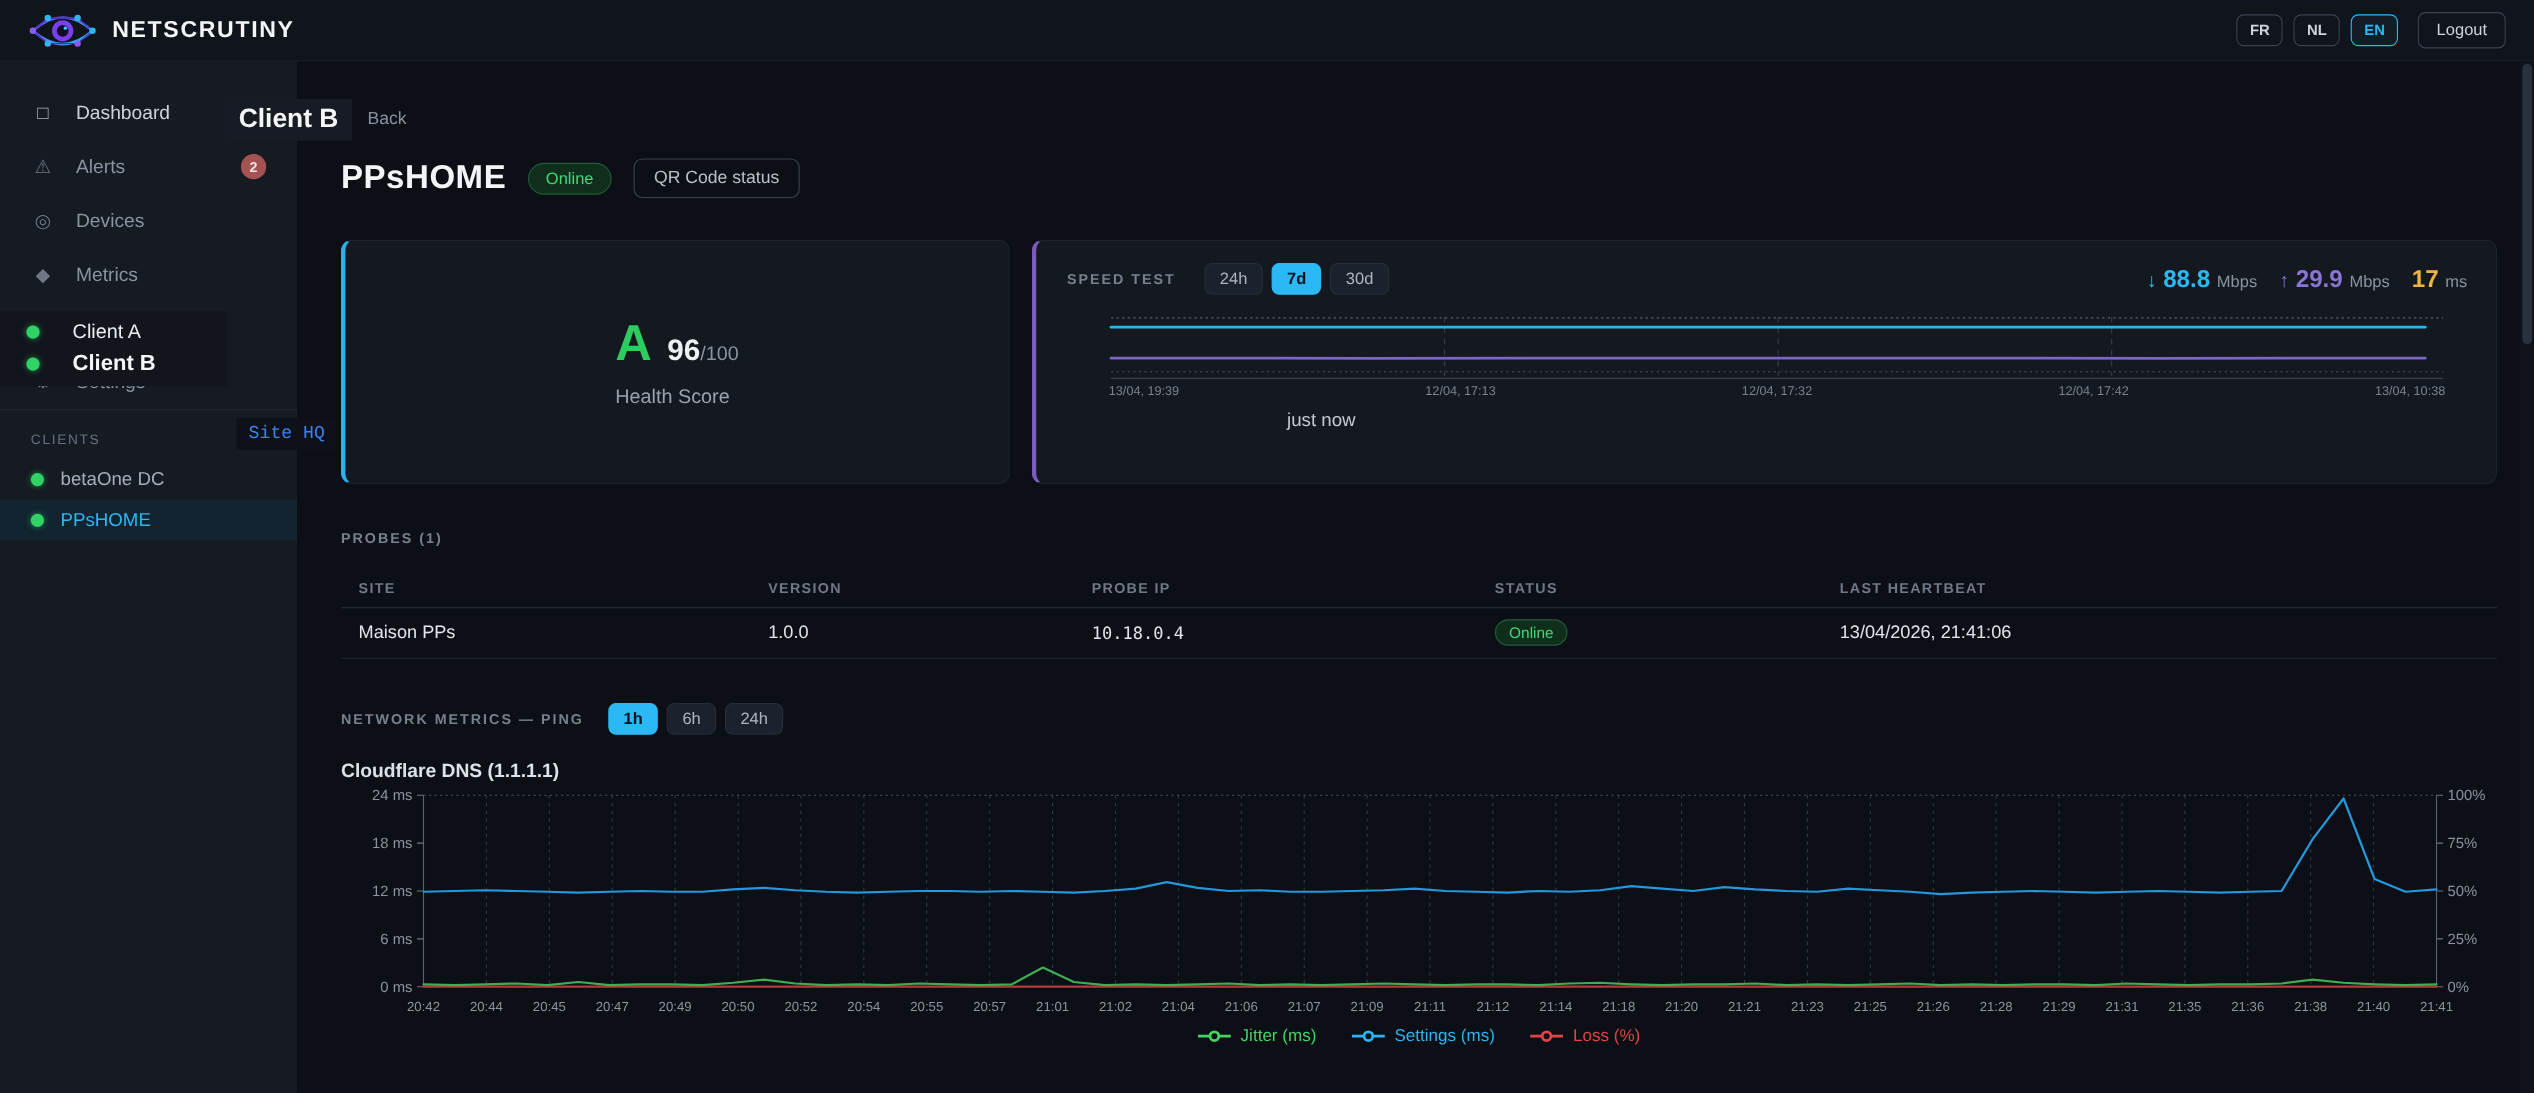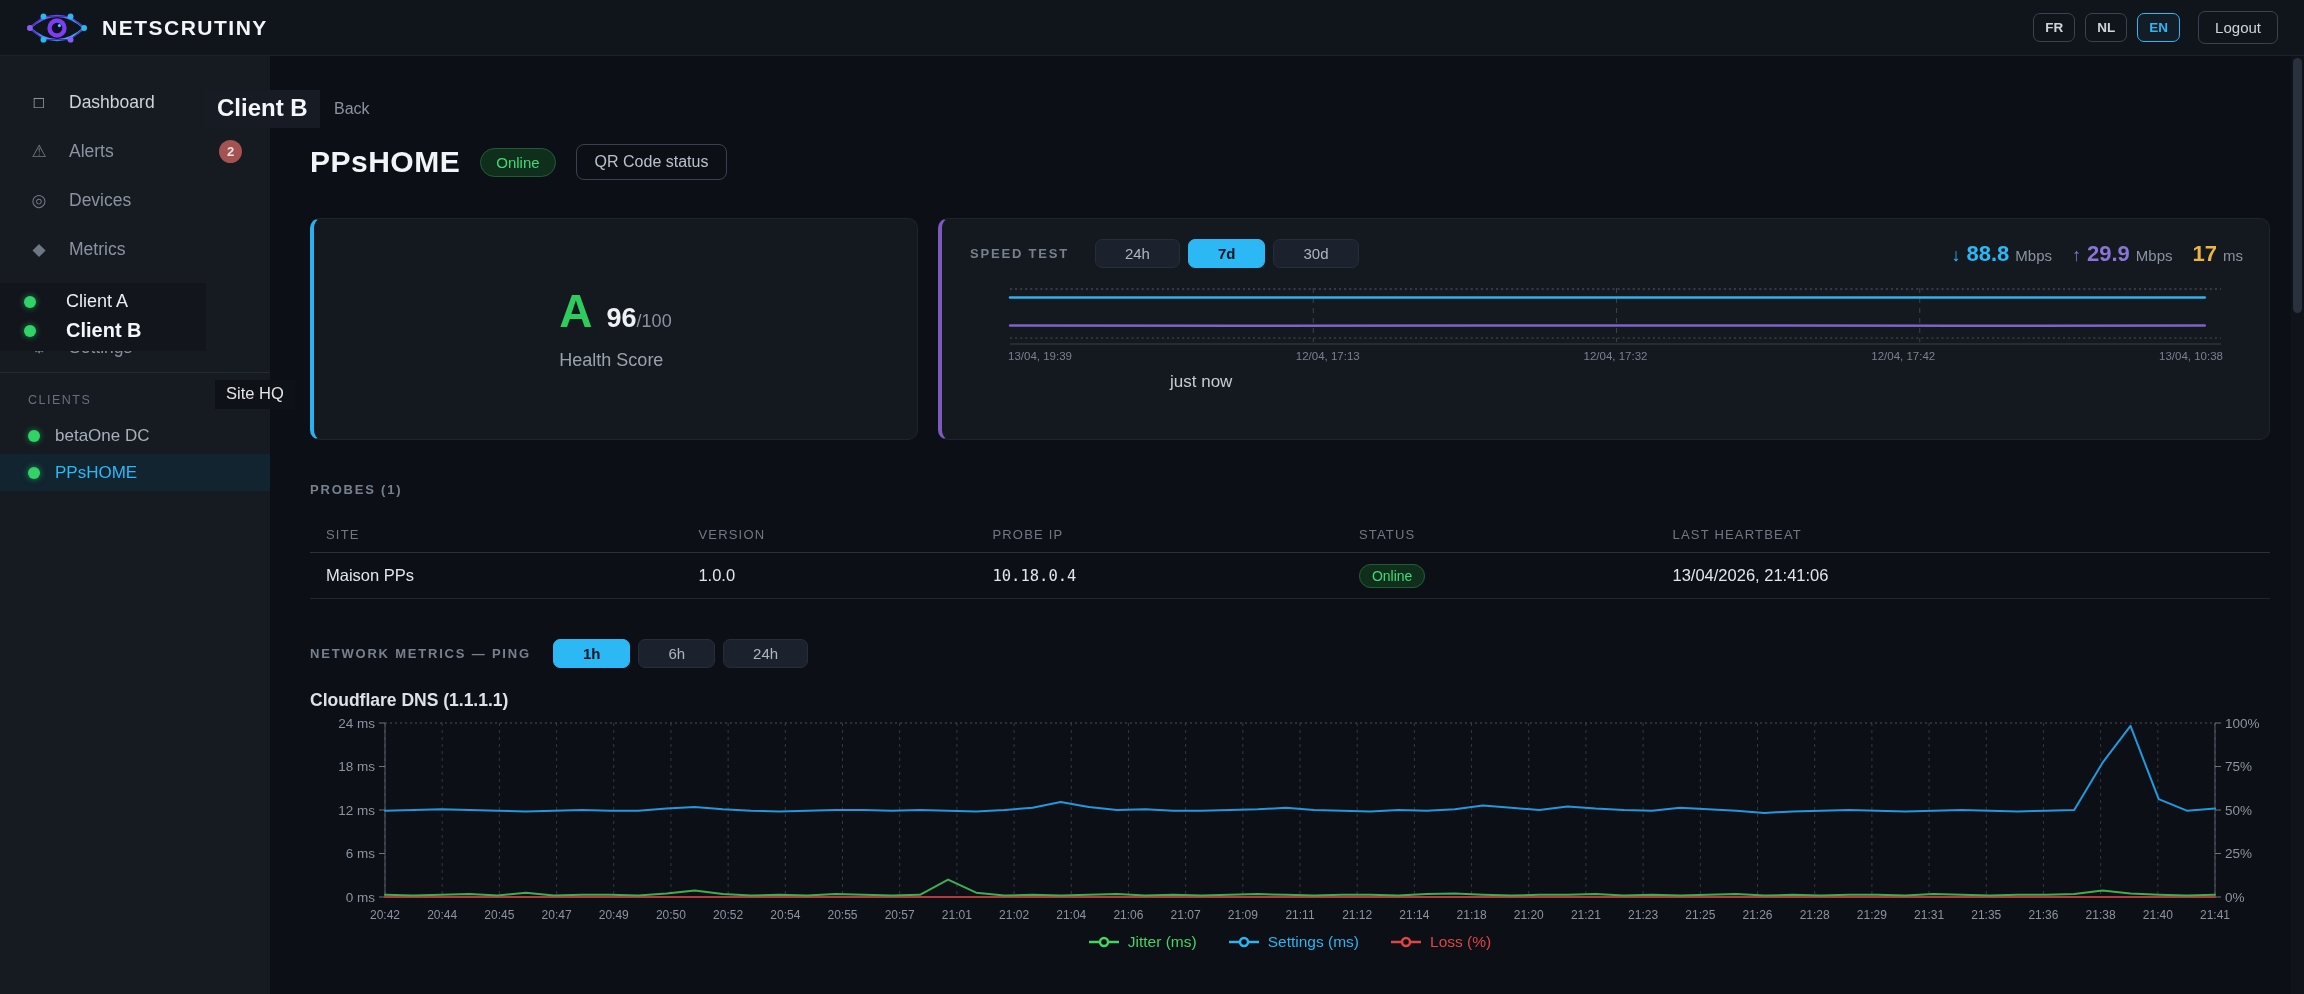--- a/index.html
+++ b/index.html
@@ -37,21 +37,21 @@
   .client-item.active{background:#112430;}
   .client-item.active .client-label{color:#2cb8f5;}
   
   .overlay-client-list{position:absolute;left:0;top:283px;width:182px;padding:4px 0 6px 24px;background:#12151c;z-index:5;}
   .ov-row{display:flex;align-items:center;gap:30px;height:29px;cursor:pointer;}
   .ov-label-a{font-size:18px;color:#e9edf0;}
   .ov-label-b{font-size:20px;font-weight:bold;color:#f4f7f9;}
   .overlay-title{position:absolute;left:205px;top:90px;background:#171b23;padding:4px 12px 6px;
     font-size:24px;font-weight:bold;color:#f4f6f8;z-index:6;}
   .overlay-sitehq{position:absolute;left:215px;top:380px;background:#0e1118;padding:4px 11px 6px;
-    font-size:16.5px;color:#e5e5e5;z-index:6;}
+    font-size:16.5px;color:#3b82f6;z-index:6;font-family:Liberation Mono, monospace;}
   
   .main{flex:1;background:#0c0f15;position:relative;box-sizing:border-box;padding:0 34px 0 40px;overflow:hidden;}
   .back-link{margin:44px 0 0 24px;font-size:16px;color:#8a94a1;display:inline-block;cursor:pointer;}
   .title-row{margin-top:26px;display:flex;align-items:center;gap:20px;}
   .page-title{font-size:30px;font-weight:bold;color:#f2f5f8;letter-spacing:.5px;}
   .pill{padding:5px 15px;border-radius:999px;background:#0f2f1c;border:1px solid #215c36;color:#41d977;font-size:15px;}
   .pill.small{font-size:14px;padding:3px 12px;}
   .qr-btn{padding:8px 18px;border-radius:8px;border:1px solid #3a4150;background:transparent;color:#b9c1cb;font-size:16px;cursor:pointer;}
   
   .cards-row{margin-top:38px;display:flex;gap:20px;}
@@ -63,37 +63,37 @@
   .donut-label{position:relative;z-index:1;color:#98a1ab;font-size:15px;cursor:pointer;}
   .score-line{display:flex;align-items:baseline;gap:14px;}
   .grade{font-size:46px;font-weight:bold;color:#2ecb5f;line-height:1;}
   .score-num{font-size:27px;font-weight:bold;color:#eef1f4;}
   .score-max{font-size:18px;color:#8a94a1;font-weight:normal;}
   .health-caption{margin-top:16px;font-size:18px;color:#9aa3ad;}
   .speed-card{flex:1;height:222px;border-left:4px solid #7c5bbd;padding:20px 26px 14px 28px;display:flex;flex-direction:column;}
   .speed-head{display:flex;align-items:center;}
   .section-label{font-size:13px;font-weight:bold;letter-spacing:1.8px;color:#77818d;}
   .tab-group{display:flex;gap:8px;margin-left:26px;}
-  .tab{padding:5px 29px;border-radius:7px;background:#1c222d;color:#aeb6c1;font-size:15px;border:1px solid #262d39;cursor:pointer;}
+  .tab{padding:5px 13px;border-radius:7px;background:#1c222d;color:#aeb6c1;font-size:15px;border:1px solid #262d39;cursor:pointer;}
   .tab.active{background:#2cb8f5;border-color:#2cb8f5;color:#081421;font-weight:bold;}
   .speed-stats{margin-left:auto;display:flex;align-items:baseline;}
   .arr{font-size:18px;font-weight:bold;margin-right:6px;}
   .arr.down,.val.down{color:#2cb8f5;}
   .arr.up,.val.up{color:#8a74d6;}
   .val{font-size:22px;font-weight:bold;}
   .val.lat{color:#edb53f;}
   .unit{color:#8a94a1;font-size:15px;margin-left:6px;margin-right:20px;}
   .unit.last{margin-right:0;}
   #speed-chart{width:calc(100% - 58px);height:64px;display:block;margin:16px 20px 0 38px;}
   .speed-xlabels{display:flex;justify-content:space-between;margin:2px 20px 0 38px;font-size:11.5px;color:#79828e;}
   .speed-note{margin:10px 0 0 200px;font-size:17px;color:#c6ccd3;}
   
   .probes-section{margin-top:42px;}
   .probes-table{width:100%;border-collapse:collapse;margin-top:20px;}
-  .probes-table th{text-align:left;font-size:13px;color:#6f7985;letter-spacing:1.2px;font-weight:normal;
+  .probes-table th{text-align:left;font-size:13px;color:#6f7985;letter-spacing:1.2px;font-weight:bold;
     padding:10px 16px;border-bottom:1px solid #2a313c;}
   .probes-table td{font-size:16.5px;color:#e2e6ea;padding:13px 16px;border-bottom:1px solid #20262f;}
   td.mono{font-family:"DejaVu Sans Mono",monospace;font-size:15.5px;}
   
   .metrics-head{margin-top:40px;display:flex;align-items:center;}
   .metrics-head .tab-group{margin-left:22px;}
   .chart-title{margin-top:22px;font-size:17.5px;font-weight:bold;color:#dde2e8;}
   #ping-chart{width:1960px;height:212px;display:block;margin-top:6px;}
   .legend-row{display:flex;justify-content:center;gap:32px;margin-top:4px;align-items:center;}
   .legend-item{display:flex;align-items:center;gap:9px;font-size:15.5px;cursor:pointer;}

